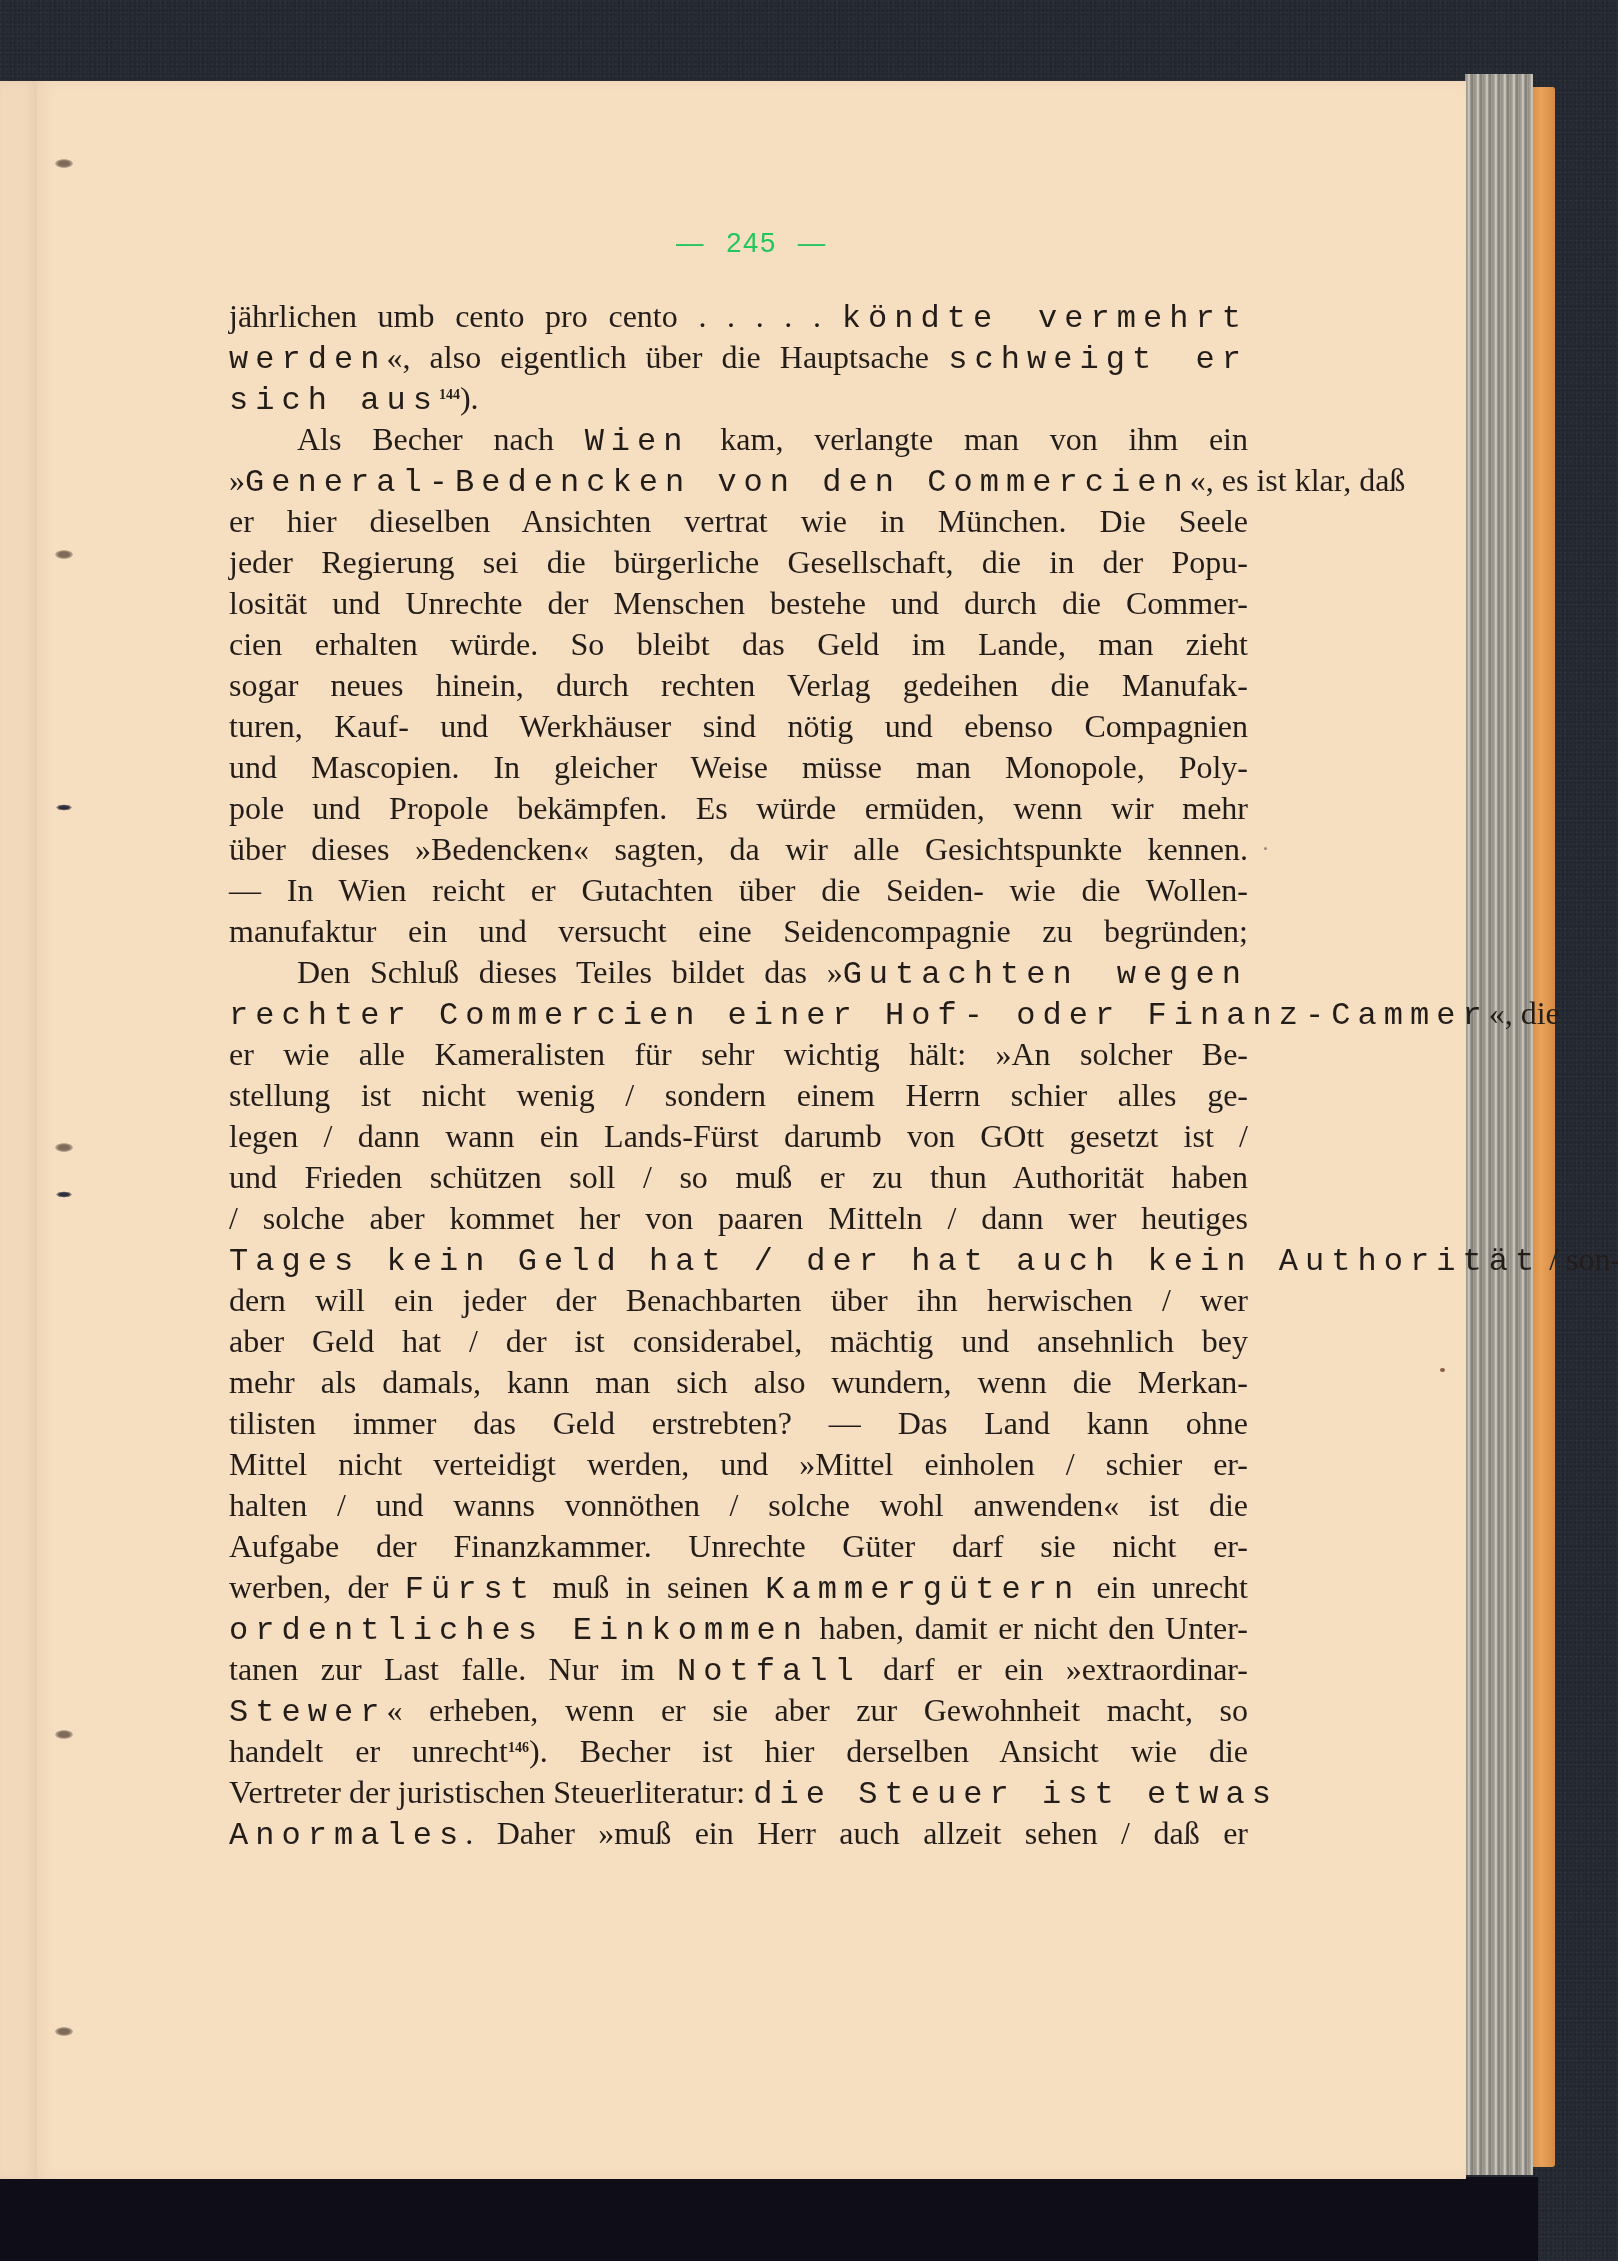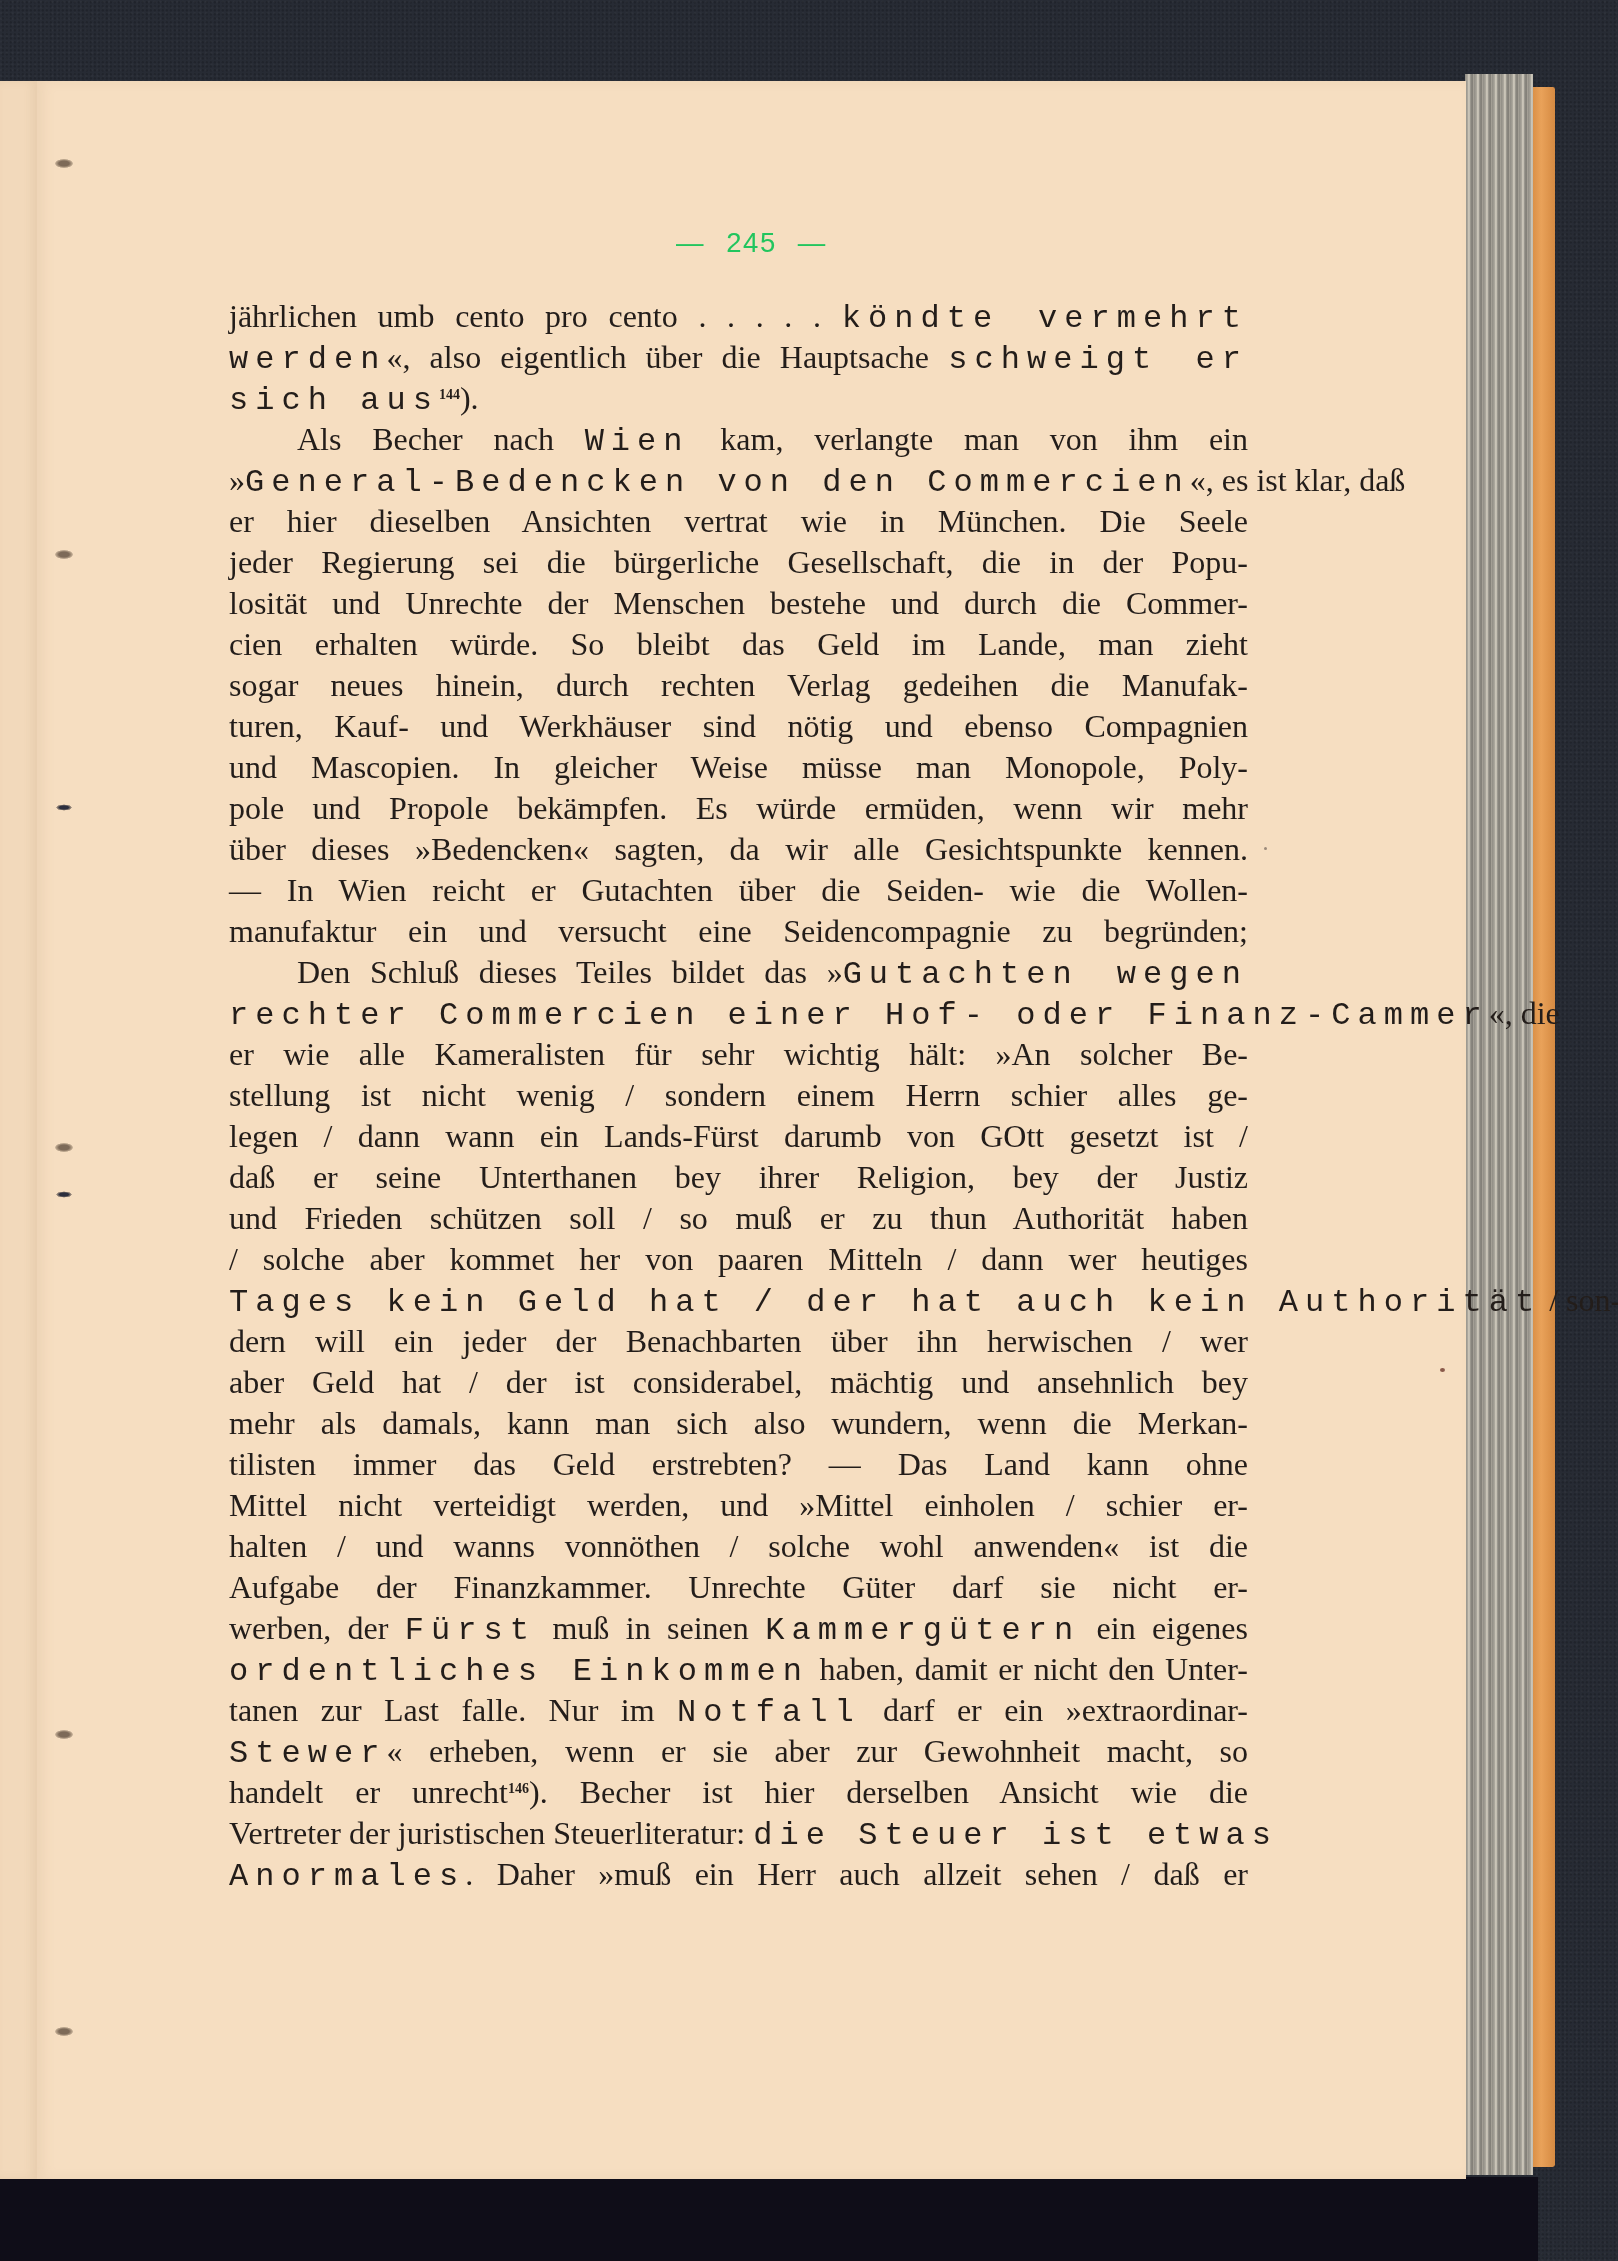--- a/index.html
+++ b/index.html
@@ -111,32 +111,31 @@
     <div class="line"><span>und Mascopien. In gleicher Weise müsse man Monopole, Poly-</span></div>
     <div class="line"><span>pole und Propole bekämpfen. Es würde ermüden, wenn wir mehr</span></div>
     <div class="line"><span>über dieses »Bedencken« sagten, da wir alle Gesichtspunkte kennen.</span></div>
     <div class="line"><span>— In Wien reicht er Gutachten über die Seiden- wie die Wollen-</span></div>
     <div class="line"><span>manufaktur ein und versucht eine Seidencompagnie zu begründen;</span></div>
     <div class="line indent"><span>Den Schluß dieses Teiles bildet das »</span><span class="sp">Gutachten wegen</span></div>
     <div class="line"><span class="sp">rechter Commercien einer Hof- oder Finanz-Cammer</span><span>«, die</span></div>
     <div class="line"><span>er wie alle Kameralisten für sehr wichtig hält: »An solcher Be-</span></div>
     <div class="line"><span>stellung ist nicht wenig / sondern einem Herrn schier alles ge-</span></div>
     <div class="line"><span>legen / dann wann ein Lands-Fürst darumb von GOtt gesetzt ist /</span></div>
-    <div class="line"><span>daß er seine Unterthanen bey ihrer Religion, bey der Justiz</span></div>
     <div class="line"><span>und Frieden schützen soll / so muß er zu thun Authorität haben</span></div>
     <div class="line"><span>/ solche aber kommet her von paaren Mitteln / dann wer heutiges</span></div>
     <div class="line"><span class="sp">Tages kein Geld hat / der hat auch kein Authorität</span><span> / son-</span></div>
     <div class="line"><span>dern will ein jeder der Benachbarten über ihn herwischen / wer</span></div>
     <div class="line"><span>aber Geld hat / der ist considerabel, mächtig und ansehnlich bey</span></div>
     <div class="line"><span>mehr als damals, kann man sich also wundern, wenn die Merkan-</span></div>
     <div class="line"><span>tilisten immer das Geld erstrebten? — Das Land kann ohne</span></div>
     <div class="line"><span>Mittel nicht verteidigt werden, und »Mittel einholen / schier er-</span></div>
     <div class="line"><span>halten / und wanns vonnöthen / solche wohl anwenden« ist die</span></div>
     <div class="line"><span>Aufgabe der Finanzkammer. Unrechte Güter darf sie nicht er-</span></div>
-    <div class="line"><span>werben, der </span><span class="sp">Fürst</span><span> muß in seinen </span><span class="sp">Kammergütern</span><span> ein eigenes</span></div>
+    <div class="line"><span>werben, der </span><span class="sp">Fürst</span><span> muß in seinen </span><span class="sp">Kammergütern</span><span> ein unrecht</span></div>
     <div class="line"><span class="sp">ordentliches Einkommen</span><span> haben, damit er nicht den Unter-</span></div>
     <div class="line"><span>tanen zur Last falle. Nur im </span><span class="sp">Notfall</span><span> darf er ein »extraordinar-</span></div>
     <div class="line"><span class="sp">Stewer</span><span>« erheben, wenn er sie aber zur Gewohnheit macht, so</span></div>
     <div class="line"><span>handelt er unrecht</span><sup class="fn">146</sup><span>). Becher ist hier derselben Ansicht wie die</span></div>
     <div class="line"><span>Vertreter der juristischen Steuerliteratur: </span><span class="sp">die Steuer ist etwas</span></div>
     <div class="line"><span class="sp">Anormales</span><span>. Daher »muß ein Herr auch allzeit sehen / daß er</span></div>
   </div>
 
 
 </body></html>

